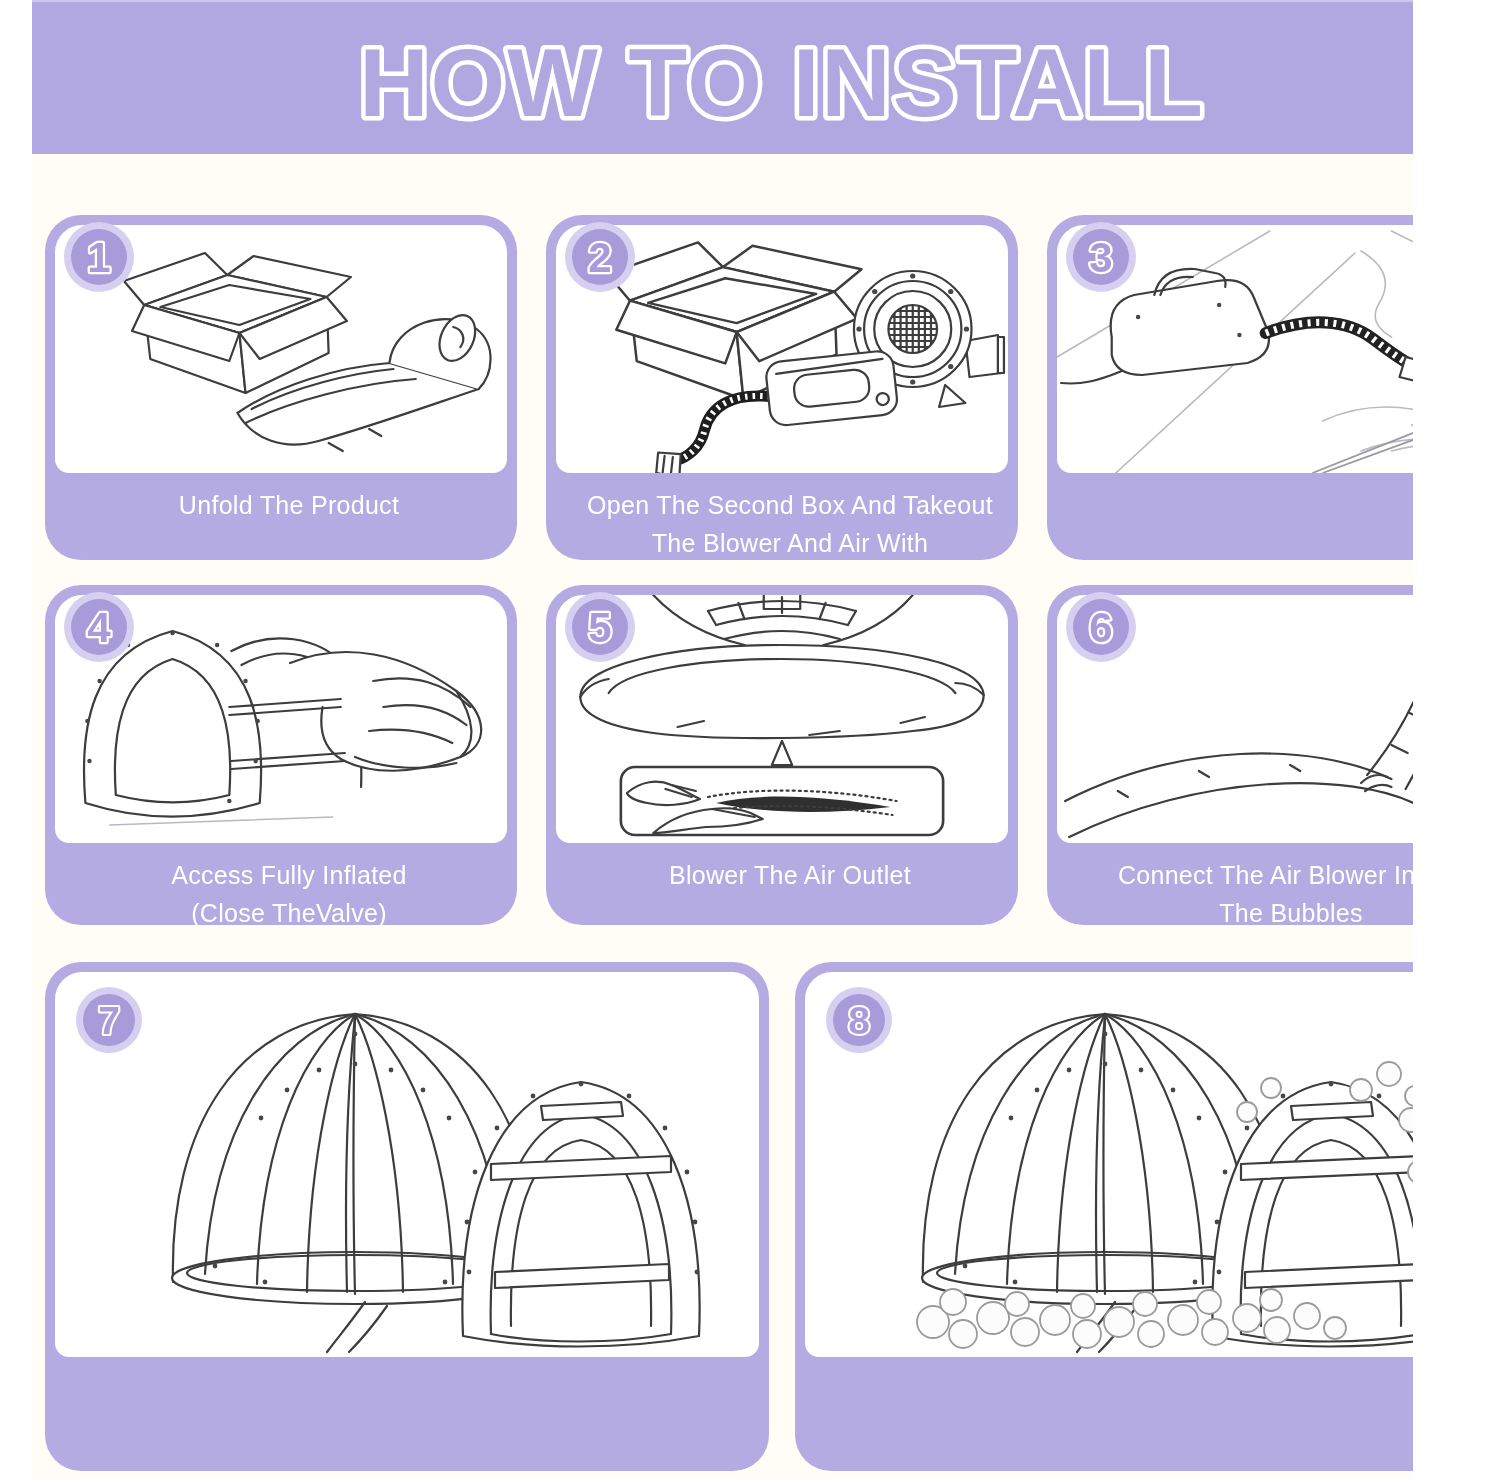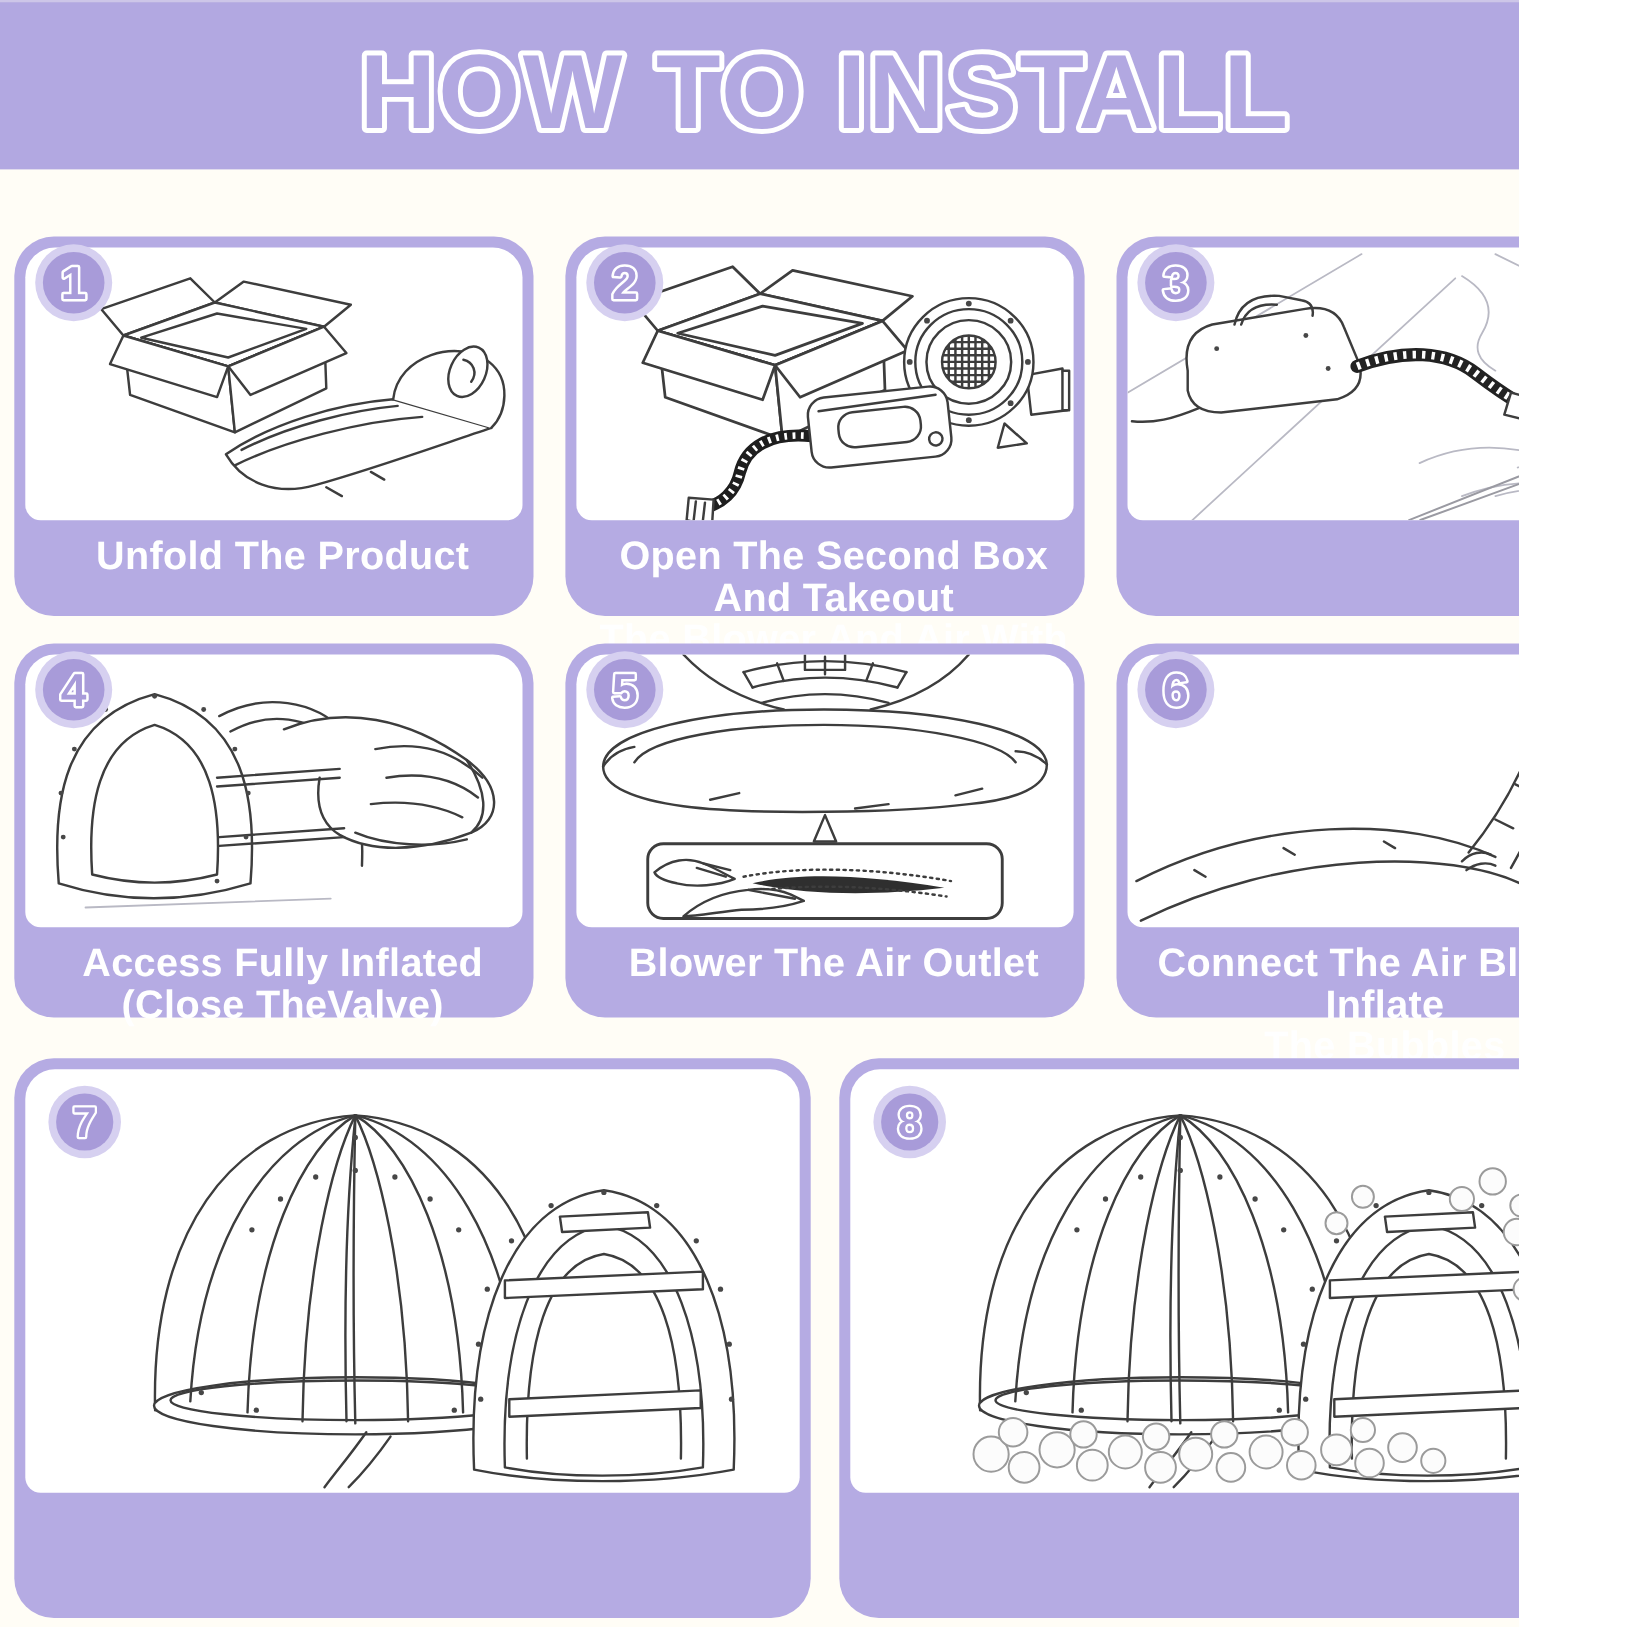--- a/index.html
+++ b/index.html
@@ -1,33 +1,33 @@
 <!DOCTYPE html>
 <html style="--band: #b2a8e1; --card: #b5abe3; --badge: #a89bd9; --halo: #d6d0f0; --caption-text: #ffffff; --page-bg: #fffdf6; --line-art: #3d3d3d;"><head>
 <meta charset="utf-8">
 <style>
   :root{
     --band:#b2a8e1; --card:#b5abe3; --badge:#a89bd9; --halo:#d6d0f0;
     --caption-text:#ffffff; --page-bg:#fffdf6; --line-art:#3d3d3d;
   }
   *{margin:0;padding:0;box-sizing:border-box;}
   html,body{font-family:"Liberation Sans","DejaVu Sans",sans-serif;}
-  .page{position:relative;width:1381px;height:1479px;background:var(--page-bg);overflow:hidden;}
+  .page{position:relative;width:1381px;height:1479px;background:var(--page-bg);overflow:hidden;margin-left:32px;}
 
   .band{position:absolute;left:0;top:0;width:1500px;height:154px;background:var(--band);
         box-shadow:inset 0 2px 0 #cdc6e8;}
   .band svg{display:block;width:1500px;height:154px;}
   .band text{font-family:"Liberation Sans","DejaVu Sans",sans-serif;}
 
   .card{position:absolute;background:var(--card);border-radius:36px;}
   .canvas{position:absolute;left:10px;right:10px;top:10px;background:#ffffff;
           border-radius:27px 27px 14px 14px;overflow:hidden;}
   .canvas svg{display:block;width:100%;height:100%;}
   .caption{position:absolute;left:16px;right:0;bottom:0;text-align:center;
-           color:var(--caption-text);font-weight:bold;font-size:36px;line-height:38px;
+           color:var(--caption-text);font-weight:normal;font-size:25px;line-height:38px;
            white-space:pre-line;letter-spacing:.3px;}
 
   .c1{left:13px;top:215px;width:472px;height:345px;}
   .c2{left:514px;top:215px;width:472px;height:345px;}
   .c3{left:1015px;top:215px;width:472px;height:345px;}
   .c4{left:13px;top:585px;width:472px;height:340px;}
   .c5{left:514px;top:585px;width:472px;height:340px;}
   .c6{left:1015px;top:585px;width:472px;height:340px;}
   .c7{left:13px;top:962px;width:724px;height:509px;}
   .c8{left:763px;top:962px;width:724px;height:509px;}

